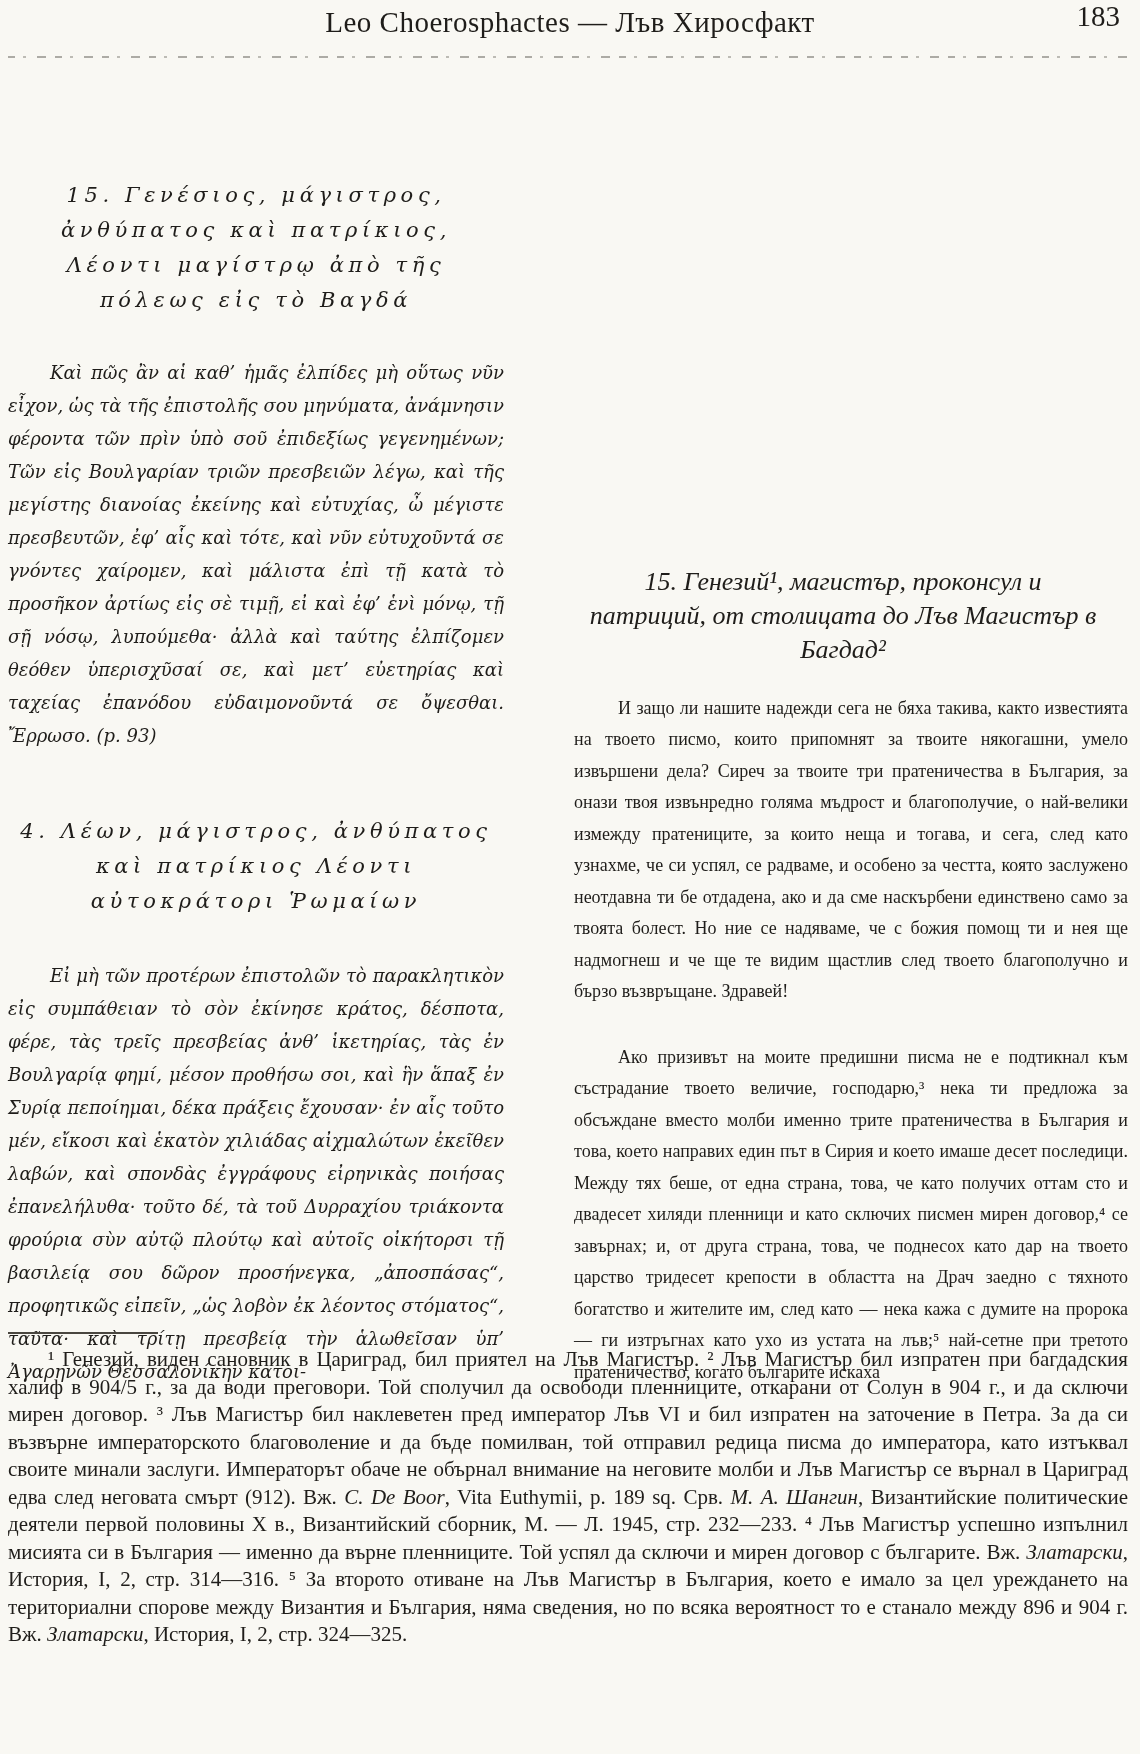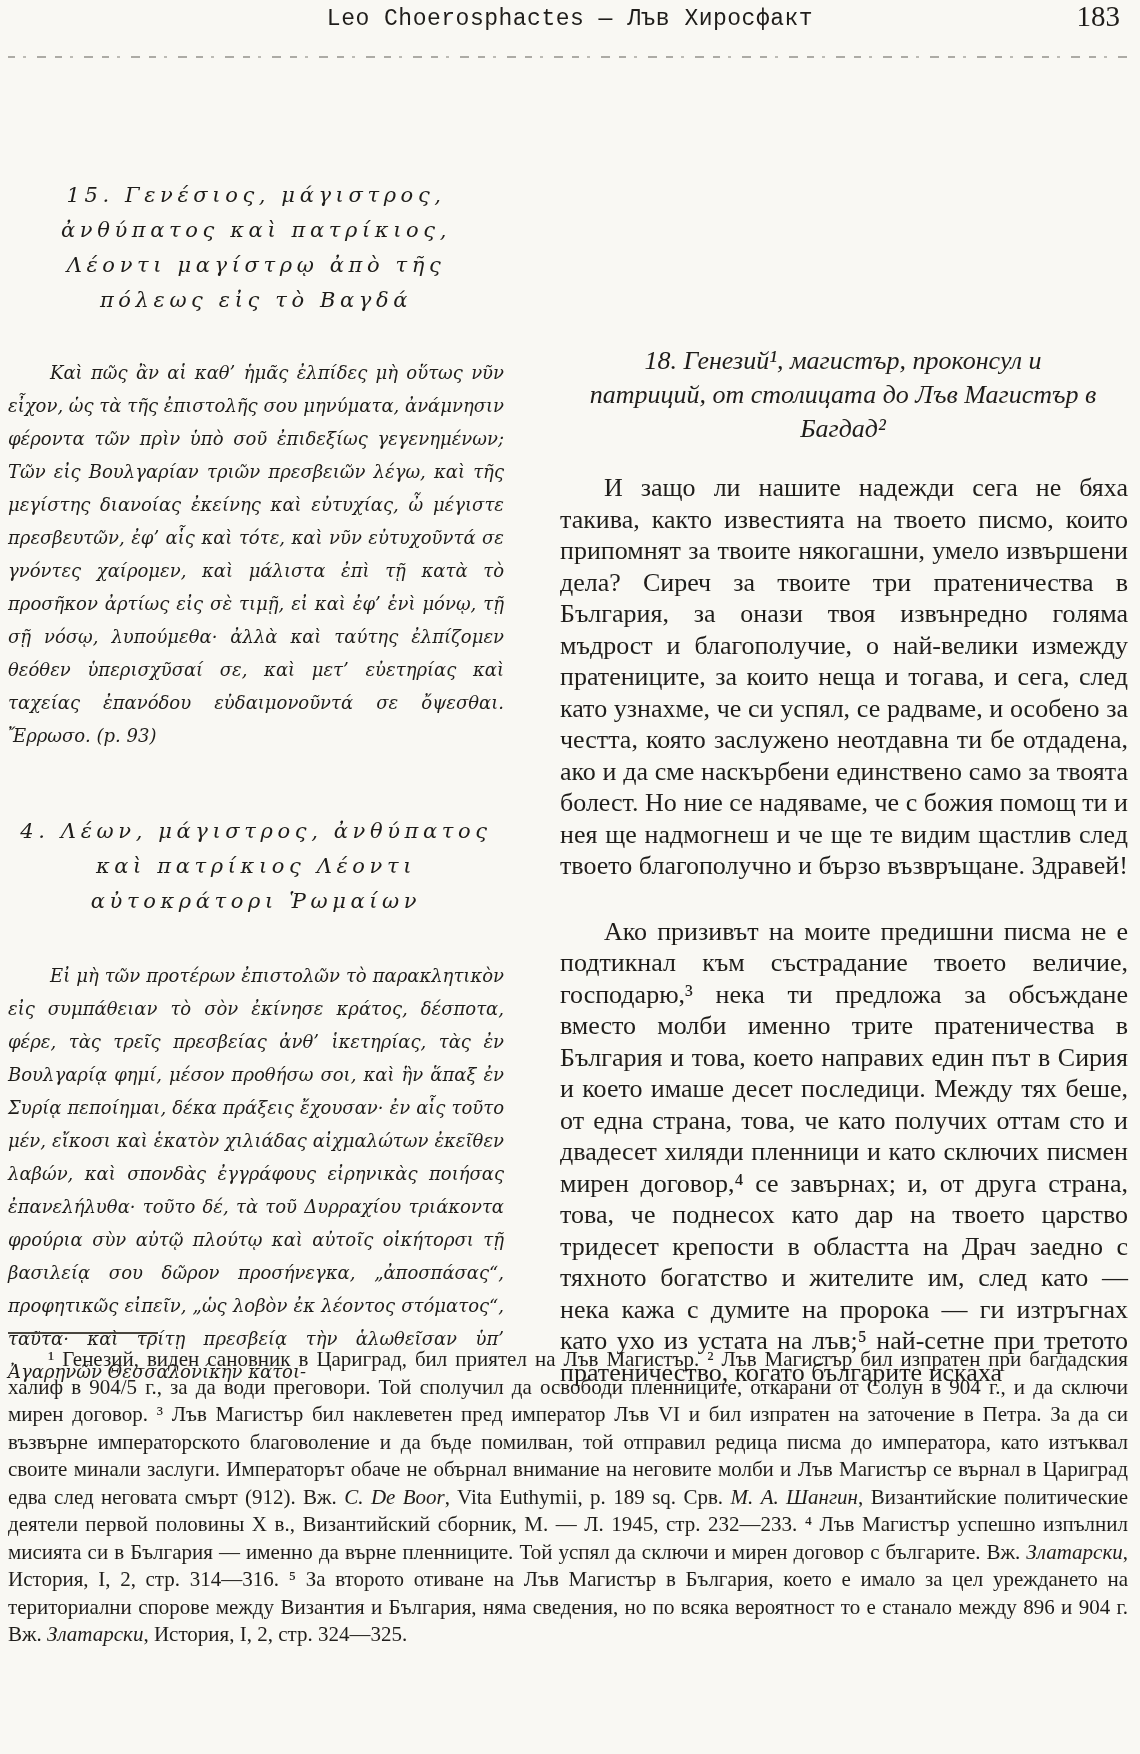--- a/index.html
+++ b/index.html
@@ -9,22 +9,22 @@
     margin:0 auto;
     background:#f9f8f3;
     color:#1f1d1a;
     font-family:"Liberation Serif", serif;
     overflow:hidden;
     box-sizing:border-box;
   }
   
   .page-header { position:relative; height:44px; padding-top:6px; }
   .page-title {
-    text-align:center; font-size:23px; letter-spacing:0.5px;
-    font-family:Liberation Mono, monospace;
+    text-align:center; font-size:29px; letter-spacing:0.5px;
+    font-family:Liberation Serif, serif;
   }
   .page-number { position:absolute; right:20px; top:0; font-size:29px; }
   .header-rule {
     height:2px; margin:6px 8px 0 8px; opacity:.55;
     background:repeating-linear-gradient(90deg,
       #6e6c65 0 7px, transparent 7px 15px,
       #8c8a82 15px 18px, transparent 18px 29px,
       #6e6c65 29px 38px, transparent 38px 47px);
   }
   
@@ -46,22 +46,22 @@
     text-indent:42px; margin:38px 0 0 0;
   }
   .g-head.second { margin-top:62px; }
   .g-body.second { margin-top:40px; }
 
   .b-head {
     font-style:italic; font-size:26px; line-height:34px;
     text-align:center; max-width:520px; margin:6px auto 0 auto;
   }
   .b-body {
-    font-size:26px; line-height:31.5px; text-align:justify;
-    text-indent:44px; margin:26px 0 0 2px;
+    font-size:18px; line-height:31.5px; text-align:justify;
+    text-indent:44px; margin:26px 0 0 16px;
   }
   .b-head.second { margin-top:40px; }
   .b-body.second { margin-top:34px; }
 
   
   .footnotes { position:absolute; left:8px; right:12px; top:1332px; }
   .fn-rule { width:150px; border-top:2px solid #49463f; margin-bottom:12px; }
   .fn-text {
     font-size:21px; line-height:27.5px; text-align:justify;
     text-indent:40px; margin:0;
@@ -82,21 +82,21 @@
   <div class="columns">
 
     <div class="col-left greek">
       <p class="g-head">15. Γενέσιος, μάγιστρος, ἀνθύπατος καὶ πατρίκιος, Λέοντι μαγίστρῳ ἀπὸ τῆς πόλεως εἰς τὸ Βαγδά</p>
       <p class="g-body">Καὶ πῶς ἂν αἱ καθ’ ἡμᾶς ἐλπίδες μὴ οὕτως νῦν εἶχον, ὡς τὰ τῆς ἐπιστολῆς σου μηνύματα, ἀνάμνησιν φέροντα τῶν πρὶν ὑπὸ σοῦ ἐπιδεξίως γεγενημένων; Τῶν εἰς Βουλγαρίαν τριῶν πρεσβειῶν λέγω, καὶ τῆς μεγίστης διανοίας ἐκείνης καὶ εὐτυχίας, ὦ μέγιστε πρεσβευτῶν, ἐφ’ αἷς καὶ τότε, καὶ νῦν εὐτυχοῦντά σε γνόντες χαίρομεν, καὶ μάλιστα ἐπὶ τῇ κατὰ τὸ προσῆκον ἀρτίως εἰς σὲ τιμῇ, εἰ καὶ ἐφ’ ἑνὶ μόνῳ, τῇ σῇ νόσῳ, λυπούμεθα· ἀλλὰ καὶ ταύτης ἐλπίζομεν θεόθεν ὑπερισχῦσαί σε, καὶ μετ’ εὐετηρίας καὶ ταχείας ἐπανόδου εὐδαιμονοῦντά σε ὄψεσθαι. Ἔρρωσο. (p. 93)</p>
       <p class="g-head second">4. Λέων, μάγιστρος, ἀνθύπατος καὶ πατρίκιος Λέοντι αὐτοκράτορι Ῥωμαίων</p>
       <p class="g-body second">Εἰ μὴ τῶν προτέρων ἐπιστολῶν τὸ παρακλητικὸν εἰς συμπάθειαν τὸ σὸν ἐκίνησε κράτος, δέσποτα, φέρε, τὰς τρεῖς πρεσβείας ἀνθ’ ἱκετηρίας, τὰς ἐν Βουλγαρίᾳ φημί, μέσον προθήσω σοι, καὶ ἣν ἅπαξ ἐν Συρίᾳ πεποίημαι, δέκα πράξεις ἔχουσαν· ἐν αἷς τοῦτο μέν, εἴκοσι καὶ ἑκατὸν χιλιάδας αἰχμαλώτων ἐκεῖθεν λαβών, καὶ σπονδὰς ἐγγράφους εἰρηνικὰς ποιήσας ἐπανελήλυθα· τοῦτο δέ, τὰ τοῦ Δυρραχίου τριάκοντα φρούρια σὺν αὐτῷ πλούτῳ καὶ αὐτοῖς οἰκήτορσι τῇ βασιλείᾳ σου δῶρον προσήνεγκα, „ἀποσπάσας“, προφητικῶς εἰπεῖν, „ὡς λοβὸν ἐκ λέοντος στόματος“, ταῦτα· καὶ τρίτῃ πρεσβείᾳ τὴν ἁλωθεῖσαν ὑπ’ Ἀγαρηνῶν Θεσσαλονίκην κατοι-</p>
     </div>
 
     <div class="col-right">
-      <p class="b-head">18. Генезий¹, магистър, проконсул и патриций, от столицата до Лъв Магистър в Багдад²</p>
+      <p class="b-head">15. Генезий¹, магистър, проконсул и патриций, от столицата до Лъв Магистър в Багдад²</p>
       <p class="b-body">И защо ли нашите надежди сега не бяха такива, както известията на твоето писмо, които припомнят за твоите някогашни, умело извършени дела? Сиреч за твоите три пратеничества в България, за онази твоя извънредно голяма мъдрост и благополучие, о най-велики измежду пратениците, за които неща и тогава, и сега, след като узнахме, че си успял, се радваме, и особено за честта, която заслужено неотдавна ти бе отдадена, ако и да сме наскърбени единствено само за твоята болест. Но ние се надяваме, че с божия помощ ти и нея ще надмогнеш и че ще те видим щастлив след твоето благополучно и бързо възвръщане. Здравей!</p>
       <p class="b-body second">Ако призивът на моите предишни писма не е подтикнал към състрадание твоето величие, господарю,³ нека ти предложа за обсъждане вместо молби именно трите пратеничества в България и това, което направих един път в Сирия и което имаше десет последици. Между тях беше, от една страна, това, че като получих оттам сто и двадесет хиляди пленници и като сключих писмен мирен договор,⁴ се завърнах; и, от друга страна, това, че поднесох като дар на твоето царство тридесет крепости в областта на Драч заедно с тяхното богатство и жителите им, след като — нека кажа с думите на пророка — ги изтръгнах като ухо из устата на лъв;⁵ най-сетне при третото пратеничество, когато българите искаха</p>
     </div>
 
   </div>
 
   <div class="footnotes">
     <div class="fn-rule"></div>
     <p class="fn-text"><span>¹ Генезий, виден сановник в Цариград, бил приятел на Лъв Магистър.  ² Лъв Магистър бил изпратен при багдадския халиф в 904/5 г., за да води преговори. Той сполучил да освободи пленниците, откарани от Солун в 904 г., и да сключи мирен договор.  ³ Лъв Магистър бил наклеветен пред император Лъв VI и бил изпратен на заточение в Петра. За да си възвърне императорското благоволение и да бъде помилван, той отправил редица писма до императора, като изтъквал своите минали заслуги. Императорът обаче не обърнал внимание на неговите молби и Лъв Магистър се върнал в Цариград едва след неговата смърт (912). Вж. </span><span class="it">C. De Boor</span><span>, Vita Euthymii, p. 189 sq. Срв. </span><span class="it">М. А. Шангин</span><span>, Византийские политические деятели первой половины X в., Византийский сборник, М. — Л. 1945, стр. 232—233.  ⁴ Лъв Магистър успешно изпълнил мисията си в България — именно да върне пленниците. Той успял да сключи и мирен договор с българите. Вж. </span><span class="it">Златарски</span><span>, История, I, 2, стр. 314—316.  ⁵ За второто отиване на Лъв Магистър в България, което е имало за цел уреждането на териториални спорове между Византия и България, няма сведения, но по всяка вероятност то е станало между 896 и 904 г. Вж. </span><span class="it">Златарски</span><span>, История, I, 2, стр. 324—325.</span></p>
   </div>

